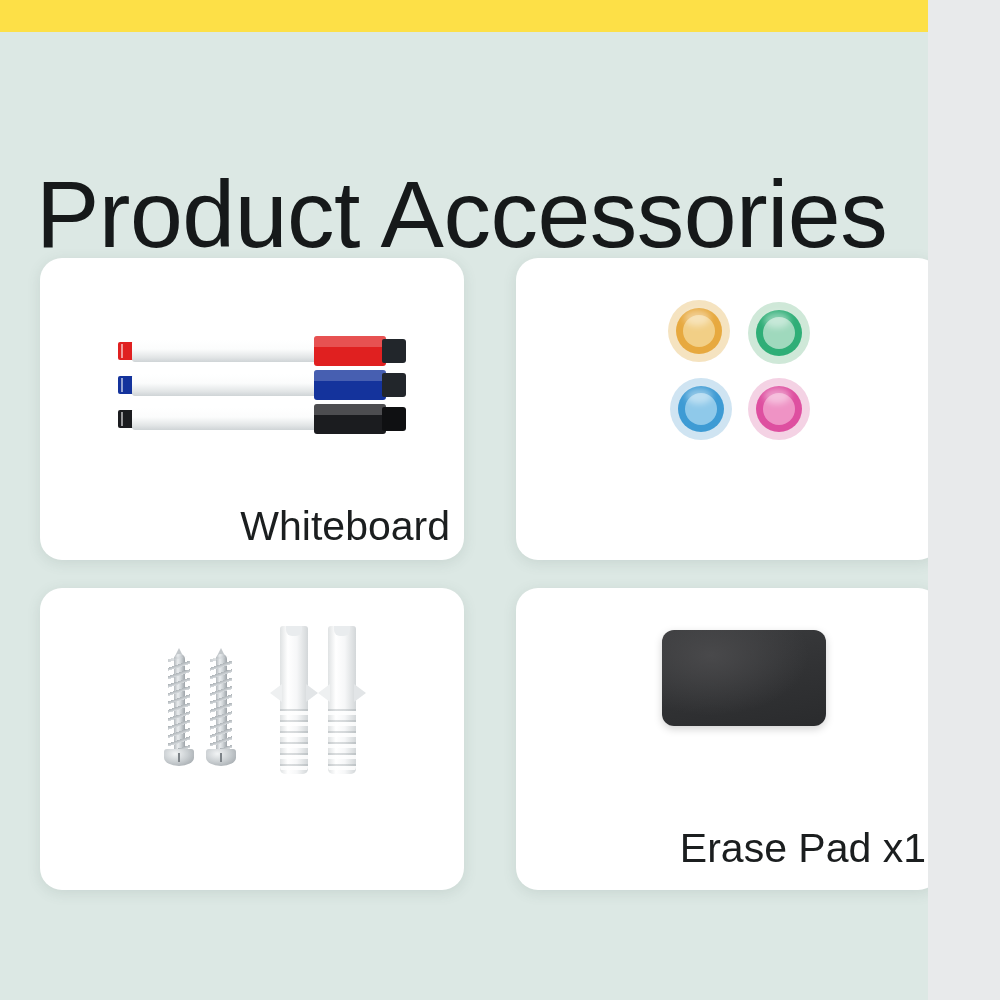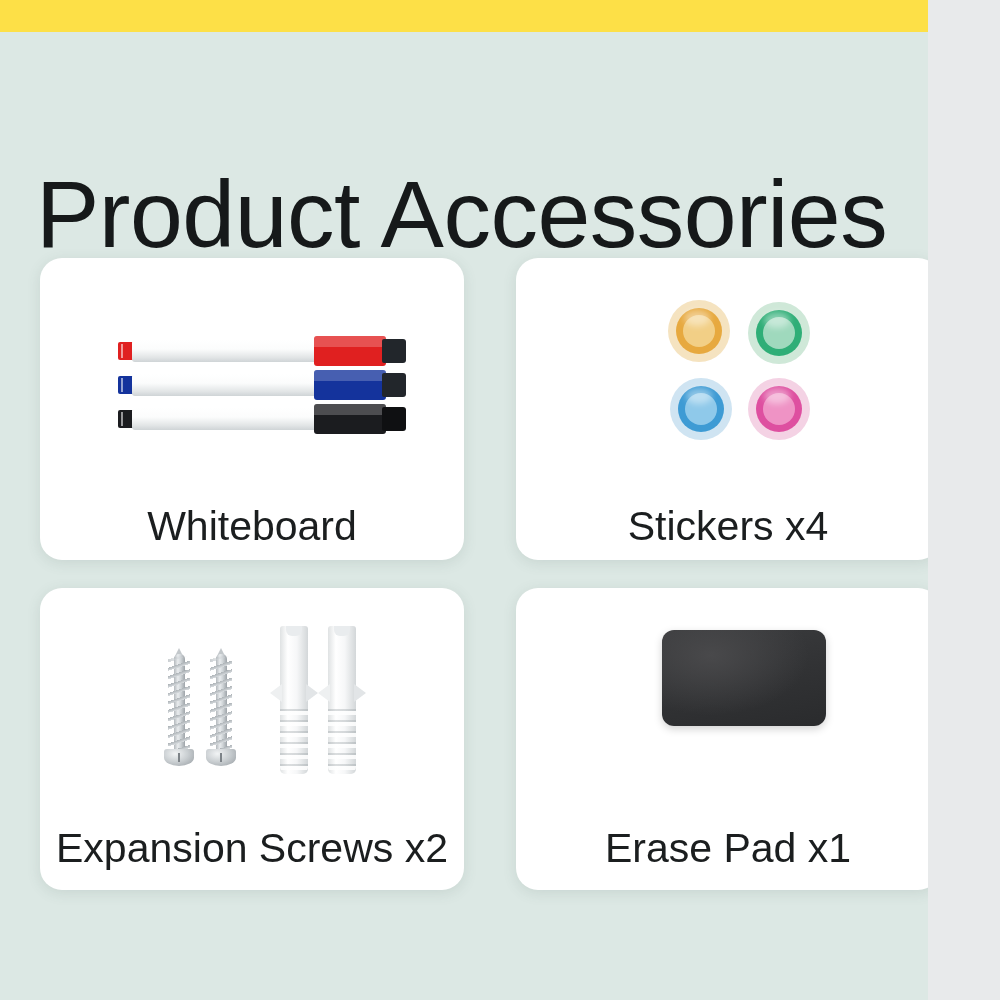--- a/index.html
+++ b/index.html
@@ -64,21 +64,21 @@
     left: 0;
     right: 0;
     top: 0;
     height: 195px;
   }
   .card-label {
     position: absolute;
     left: 14px;
     right: 14px;
     bottom: 16px;
-    text-align: center;
+    text-align: right;
     font-size: 41px;
     line-height: 52px;
     color: #1b1e1f;
     font-weight: 400;
   }
   .card-label.two-line { bottom: 8px; }
 
   
   .markers {
     position: absolute;
@@ -432,21 +432,20 @@
           <span class="gloss"></span>
         </div>
         <div class="magnet mg-br" style="background:#f4d2e4">
           <span class="ring" style="background:#de4fa0"></span>
           <span class="core" style="background:#ef93c5"></span>
           <span class="gloss"></span>
         </div>
       </div>
     </div>
     <div class="card-label two-line">
-      <div>Stickers x4</div>
     </div>
   </div>
 
   <div class="card card-bl">
     <div class="card-art">
       <div class="screws">
         <div class="screw sc-1">
           <span class="tip"></span>
           <span class="shaft"></span>
           <span class="threads"></span>
@@ -467,21 +466,20 @@
         </div>
         <div class="anchor an-2">
           <span class="body"></span>
           <span class="bore"></span>
           <span class="ribs"></span>
           <span class="wing wing-l"></span>
           <span class="wing wing-r"></span>
         </div>
       </div>
     </div>
-    <div class="card-label">Expansion Screws x2</div>
   </div>
 
   <div class="card card-br">
     <div class="card-art">
       <div class="pad"></div>
     </div>
     <div class="card-label">Erase Pad x1</div>
   </div>
 
 

